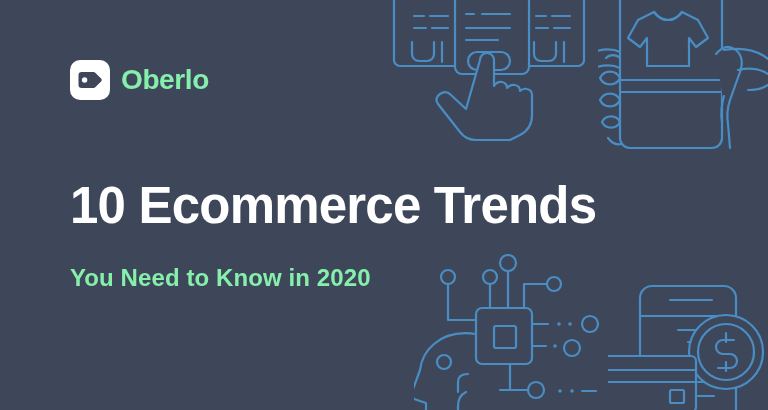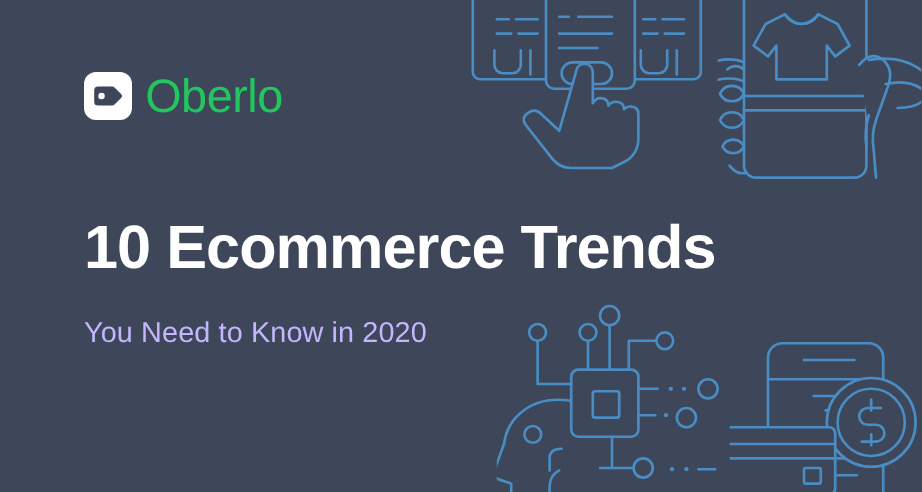--- a/index.html
+++ b/index.html
@@ -42,23 +42,23 @@
     width: 40px;
     height: 40px;
     border-radius: 10px;
     background: #ffffff;
     display: flex;
     align-items: center;
     justify-content: center;
     flex: none;
   }
   .logo-word {
-    color: #22c55e;
-    font-size: 39px;
-    font-weight: normal;
+    color: #86efac;
+    font-size: 28px;
+    font-weight: bold;
     letter-spacing: -0.4px;
     line-height: 1;
     white-space: nowrap;
   }
 
   
   .headline-block {
     position: absolute;
     left: 70px;
     top: 168px;
@@ -67,23 +67,23 @@
   .headline {
     color: #ffffff;
     font-size: 51px;
     font-weight: bold;
     line-height: 1;
     letter-spacing: -0.8px;
     white-space: nowrap;
     margin: 0;
   }
   .subhead {
-    color: #c4b5fd;
+    color: #86efac;
     font-size: 24px;
-    font-weight: normal;
+    font-weight: bold;
     line-height: 1;
     letter-spacing: 0.1px;
     white-space: nowrap;
     margin: 0;
     padding-top: 35px;
   }
 </style>
 </head>
 <body>
 

